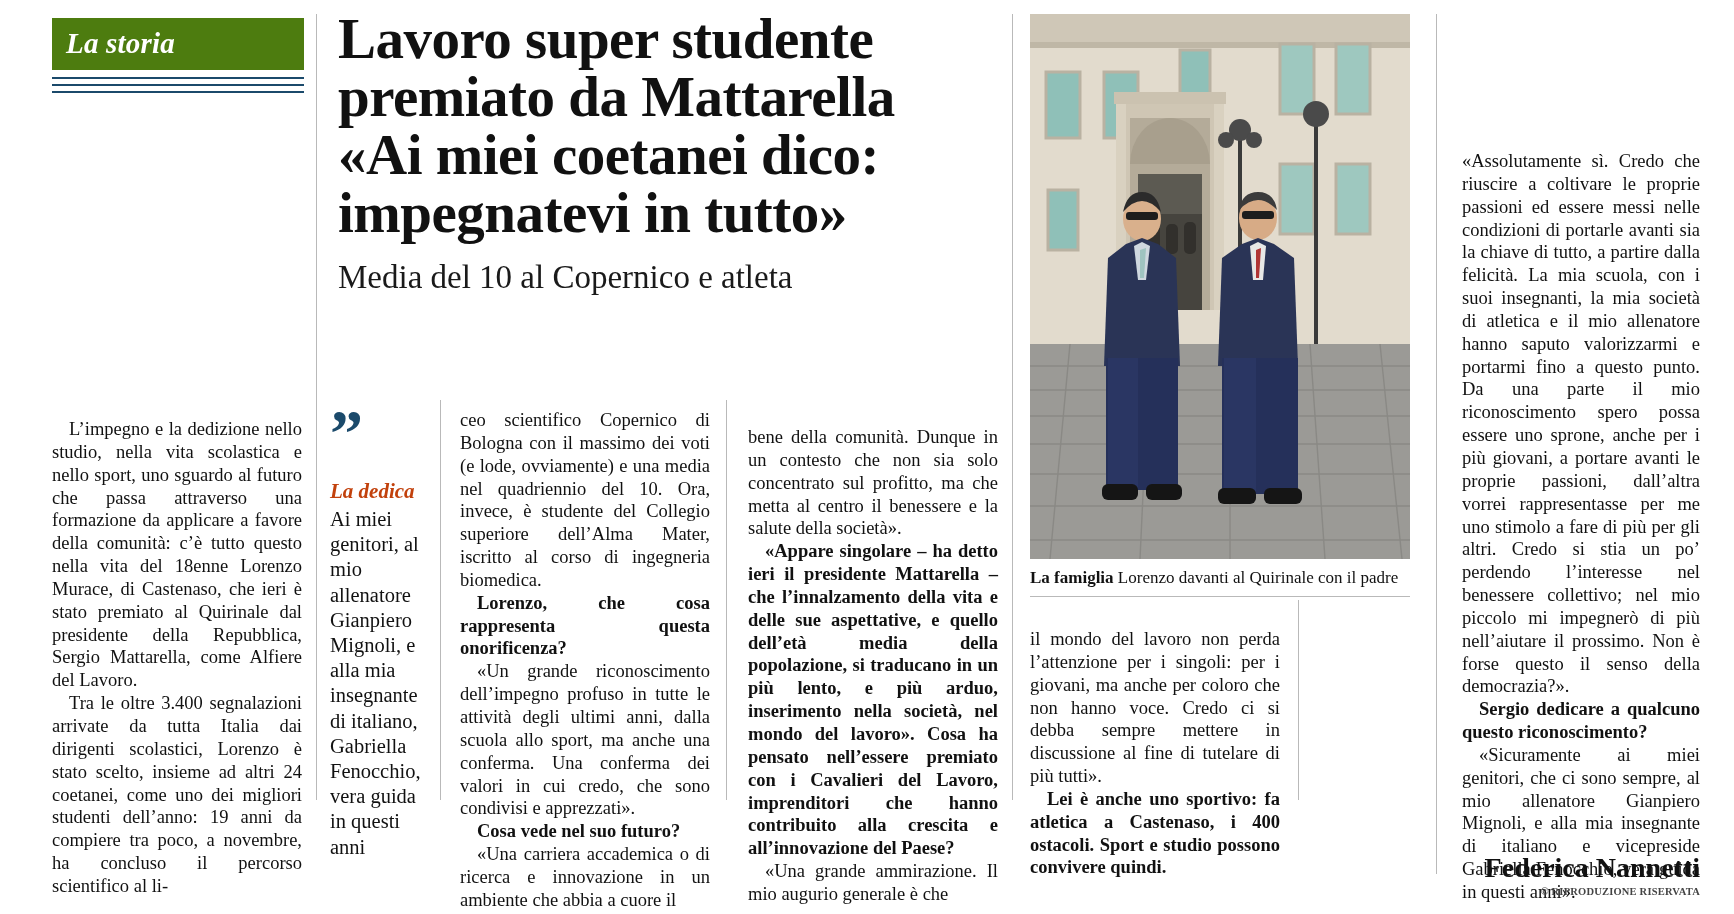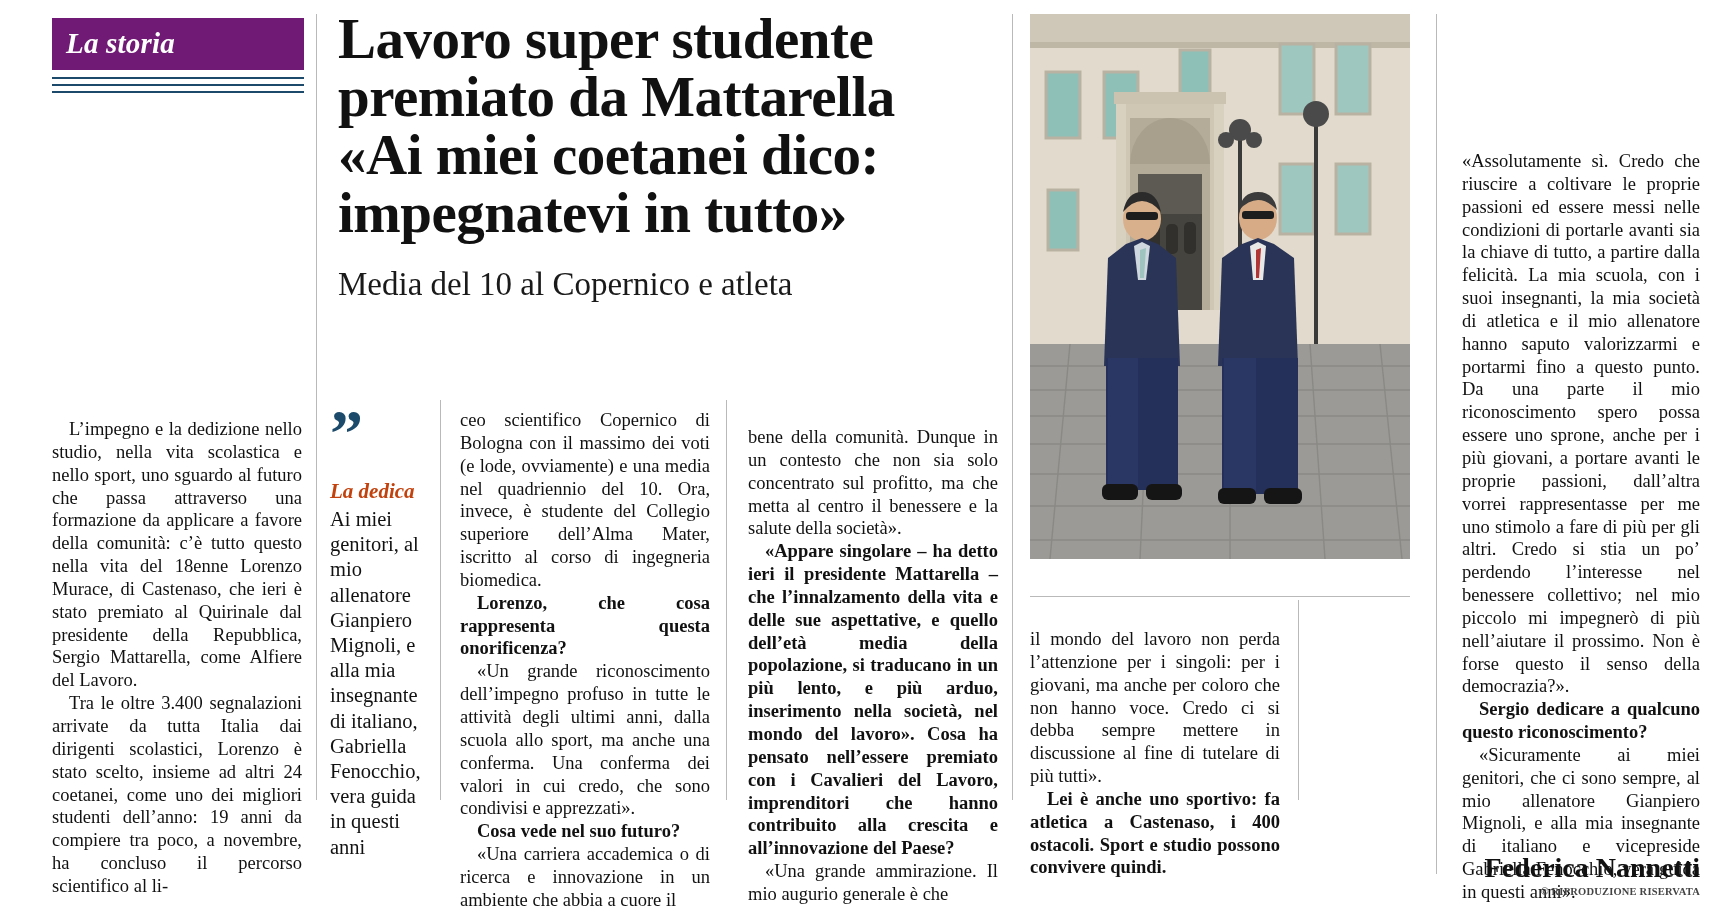--- a/index.html
+++ b/index.html
@@ -23,21 +23,21 @@
   }
 
   
   .kicker-wrap {
     position: absolute;
     left: 52px;
     top: 18px;
     width: 252px;
   }
   .kicker {
-    background: #701a75;
+    background: #4d7c0f;
     color: #ffffff;
     font-family: "Liberation Serif", serif;
     font-weight: bold;
     font-style: italic;
     font-size: 29px;
     line-height: 1.0;
     padding: 11px 8px 12px 14px;
     letter-spacing: 0.2px;
   }
   .kicker-rules {
@@ -65,21 +65,21 @@
     margin: 0;
   }
   .headline .l {
     display: block;
     white-space: nowrap;
   }
   .subhead {
     font-family: "Liberation Serif", serif;
     font-size: 33px;
     line-height: 1.1;
-    margin-top: 23px;
+    margin-top: 16px;
     color: #1a1a1a;
     white-space: nowrap;
   }
 
   
   .vrule {
     position: absolute;
     width: 0;
     border-left: 1px solid #b9b9b9;
   }
@@ -334,20 +334,24 @@
         <path d="M220 232 l8 -4 l8 4 l-3 34 l-10 0z" fill="#e8e8e6"></path>
         <path d="M226 236 l5 -2 l-2 30 l-3 0z" fill="#b03535"></path>
         <rect x="192" y="344" width="76" height="136" fill="#25305a"></rect>
         <rect x="194" y="344" width="32" height="136" fill="#2a3663"></rect>
         <rect x="188" y="474" width="38" height="16" rx="6" fill="#151515"></rect>
         <rect x="234" y="474" width="38" height="16" rx="6" fill="#151515"></rect>
       </g>
     </svg>
   </div>
 
+  <div class="caption">
+    <b>La famiglia</b>
+    <span>Lorenzo davanti al Quirinale con il padre</span>
+  </div>
   <div class="caption-rule"></div>
 
   <div class="col" id="col4">
     <p class="noind">il mondo del lavoro non perda l’attenzione per i singoli: per i giovani, ma anche per coloro che non hanno voce. Credo ci si debba sempre mettere in discussione al fine di tutelare di più tutti».</p>
     <p class="q">Lei è anche uno sportivo: fa atletica a Castenaso, i 400 ostacoli. Sport e studio possono convivere quindi.</p>
   </div>
 
   <div class="col" id="col5">
     <p class="noind">«Assolutamente sì. Credo che riuscire a coltivare le proprie passioni ed essere messi nelle condizioni di portarle avanti sia la chiave di tutto, a partire dalla felicità. La mia scuola, con i suoi insegnanti, la mia società di atletica e il mio allenatore hanno saputo valorizzarmi e portarmi fino a questo punto. Da una parte il mio riconoscimento spero possa essere uno sprone, anche per i più giovani, a portare avanti le proprie passioni, dall’altra vorrei rappresentasse per me uno stimolo a fare di più per gli altri. Credo si stia un po’ perdendo l’interesse nel benessere collettivo; nel mio piccolo mi impegnerò di più nell’aiutare il prossimo. Non è forse questo il senso della democrazia?».</p>
     <p class="q">Sergio dedicare a qualcuno questo riconoscimento?</p>

